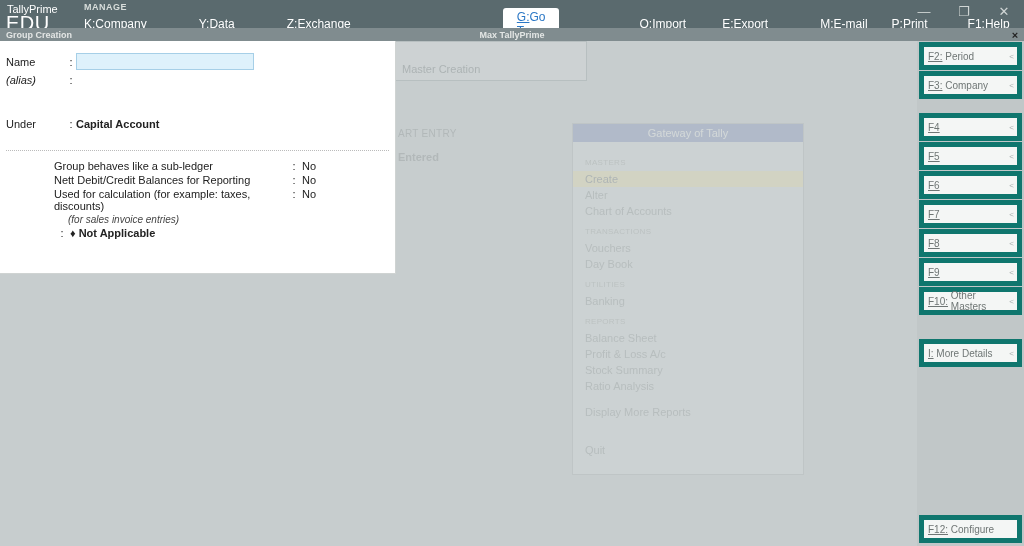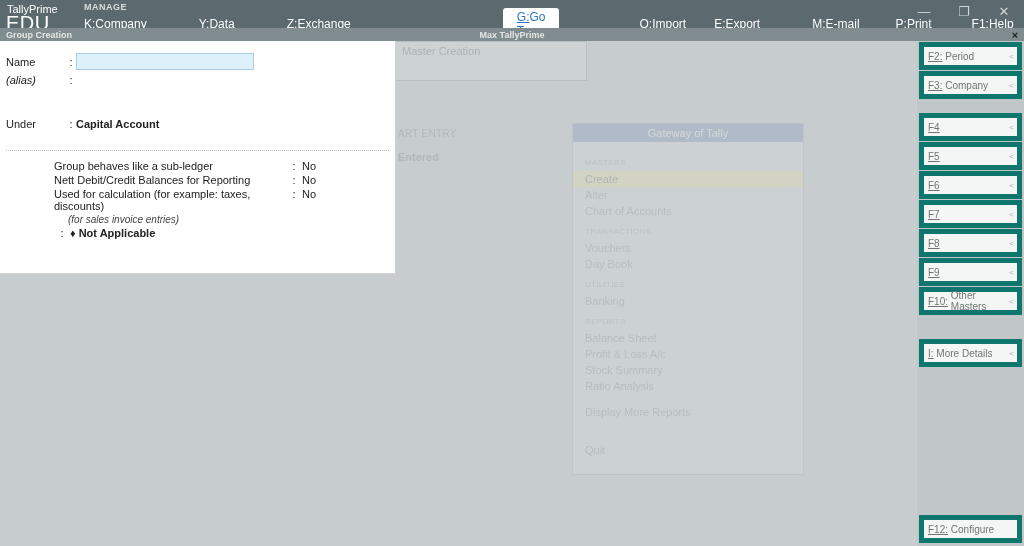--- a/index.html
+++ b/index.html
@@ -16,21 +16,21 @@
   .menu-goto .u{text-decoration:underline;}
   .menu-right{display:flex;align-items:center;}
   .subhead{height:13px;background:#808c8f;display:flex;align-items:center;color:#e3e6e5;font-size:9px;font-weight:bold;padding-left:6px;}
   .subhead .mid{position:absolute;left:50%;transform:translateX(-50%);}
   .subhead .close-x{position:absolute;right:3px;width:12px;height:12px;display:flex;align-items:center;justify-content:center;color:#222;font-size:11px;font-weight:bold;}
   .workspace{position:absolute;top:41px;left:0;right:107px;bottom:0;background:#c7cdce;}
   
   .faded{filter:opacity(.35);}
   .main-area{position:absolute;inset:0;padding:6px;}
   .masterbox{position:absolute;top:0;left:395px;width:190px;height:38px;border:1px solid #9aa4a6;background:#d7dcdc;}
-  .masterbox-title{color:#7b8283;font-size:11px;padding:3px 6px;}
+  .masterbox-title{color:#7b8283;font-size:11px;padding:21px 6px;}
   .leftlabel{position:absolute;top:87px;left:398px;color:#8a9192;font-size:10px;letter-spacing:.3px;}
   .entered{position:absolute;top:110px;left:398px;color:#8a9192;font-size:11px;font-weight:bold;}
   .gateway{position:absolute;top:82px;left:572px;width:230px;background:#d6dbdb;border:1px solid #afb7b7;}
   .gateway-title{background:#8997bf;color:#e8ecec;text-align:center;padding:3px 0;font-size:11px;}
   .gateway-body{padding:8px 12px 18px 12px;}
   .gw-section{color:#a6adab;font-size:8px;letter-spacing:.3px;margin:8px 0 4px 0;}
   .gw-item{color:#99a1a1;font-size:11px;padding:2px 0;}
   .gw-item.sel{background:rgba(247,228,129,.5);color:#7f8686;margin:0 -12px;padding:2px 12px;}
   .gw-quit{margin-top:24px;color:#99a1a1;font-size:11px;}
   
@@ -62,23 +62,23 @@
 <div class="titlebar">
   <div class="app-title">TallyPrime</div>
   <div class="app-edu">EDU</div>
   <div class="manage-label">MANAGE</div>
   <div class="menubar">
     <span class="menu-item"><span class="u">K:</span><span>Company</span></span>
     <span class="menu-item"><span class="u">Y:</span><span>Data</span></span>
     <span class="menu-item"><span class="u">Z:</span><span>Exchange</span></span>
     <span class="menu-goto"><span class="u">G:</span><span>Go To</span></span>
     <span class="menu-right">
-      <span class="menu-item" style="margin-right:28px"><span class="u">O:</span><span>Import</span></span>
+      <span class="menu-item" style="margin-right:36px"><span class="u">O:</span><span>Import</span></span>
       <span class="menu-item" style=""><span class="u">E:</span><span>Export</span></span>
-      <span class="menu-item" style="margin-right:36px"><span class="u">M:</span><span>E-mail</span></span>
+      <span class="menu-item" style="margin-right:24px"><span class="u">M:</span><span>E-mail</span></span>
       <span class="menu-item" style="margin-right:40px"><span class="u">P:</span><span>Print</span></span>
       <span class="menu-item" style="margin-right:0"><span class="u">F1:</span><span>Help</span></span>
     </span>
   </div>
   <div class="win-btns">
     <div class="win-btn">—</div>
     <div class="win-btn">❐</div>
     <div class="win-btn">✕</div>
   </div>
 </div>

